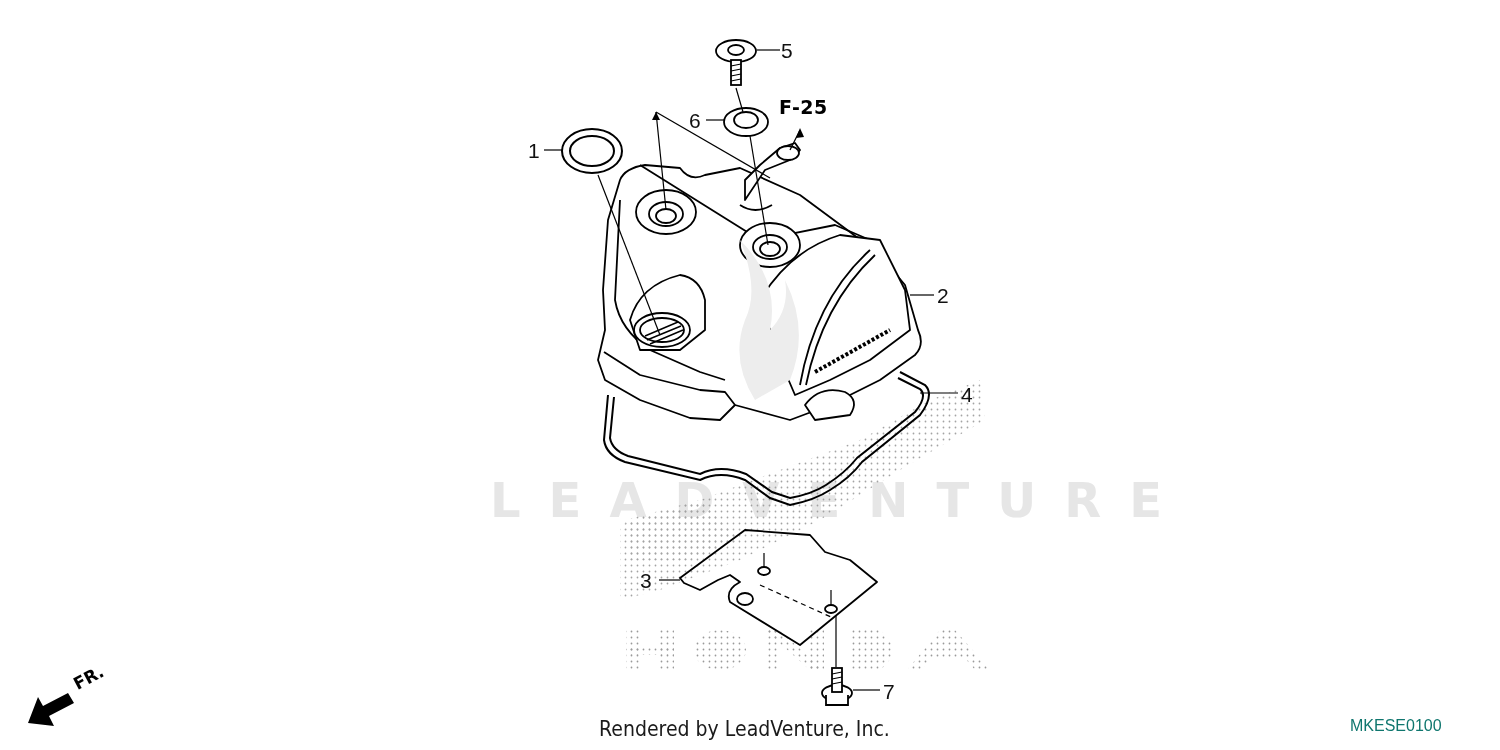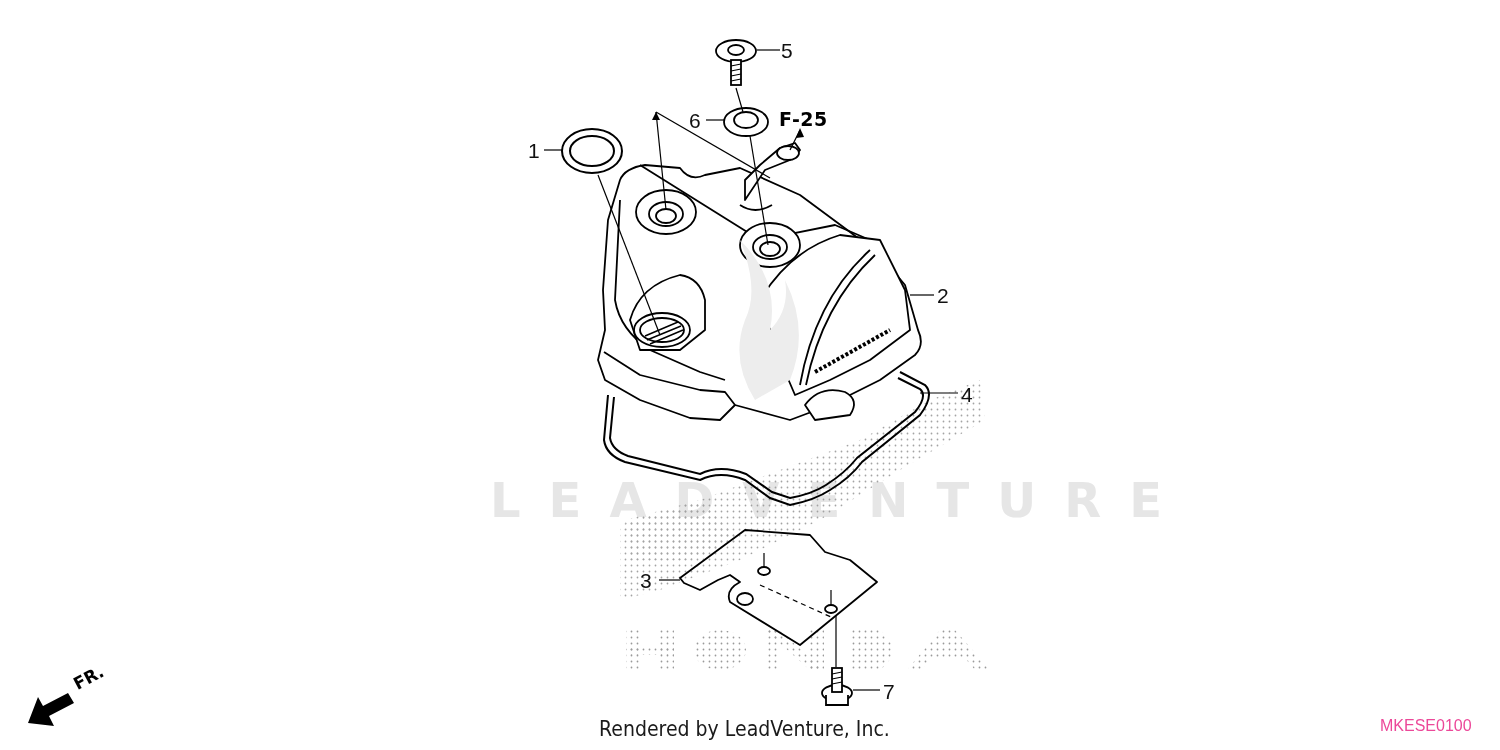--- a/index.html
+++ b/index.html
@@ -1,21 +1,21 @@
 <!DOCTYPE html>
 <html><head>
 <meta charset="utf-8">
 <style>
   html, body { margin: 0; padding: 0; background: #ffffff; }
   body { width: 1500px; height: 750px; position: relative; overflow: hidden; font-family: "DejaVu Sans", sans-serif; color: #000; }
   svg.diagram { position: absolute; left: 0; top: 0; width: 1500px; height: 750px; }
   .callout { position: absolute; font-family: "Liberation Sans", sans-serif; font-size: 21px; line-height: 1; color: #111; }
   .ref { position: absolute; font-family: "DejaVu Sans", sans-serif; font-weight: bold; font-size: 19px; color: #000; letter-spacing: 0.5px; }
   .footer { position: absolute; left: 599px; top: 716px; font-family: "DejaVu Sans", sans-serif; font-size: 22px; color: #1a1a1a; transform: scaleX(0.86); transform-origin: left top; }
-  .code { position: absolute; left: 1380px; top: 717px; font-family: "Liberation Sans", sans-serif; font-size: 16px; color: #ec4899; }
+  .code { position: absolute; left: 1350px; top: 717px; font-family: "Liberation Sans", sans-serif; font-size: 16px; color: #0f766e; }
   .fr-label { position: absolute; left: 70px; top: 676px; font-family: "DejaVu Sans", sans-serif; font-weight: bold; font-size: 17px; transform: rotate(-28deg); transform-origin: left top; }
   .wm-lv { position: absolute; left: 490px; top: 472px; font-family: "DejaVu Sans", sans-serif; font-weight: bold; font-size: 48px; letter-spacing: 28px; color: #e6e6e6; }
 </style>
 </head>
 <body>
 
 <div class="wm-lv">LEADVENTURE</div>
 
 <svg class="diagram" viewBox="0 0 1500 750" xmlns="http://www.w3.org/2000/svg">
   <defs>
@@ -140,18 +140,18 @@
 </svg>
 
 <div class="callout" style="left:528px; top:140px;">1</div>
 <div class="callout" style="left:937px; top:285px;">2</div>
 <div class="callout" style="left:640px; top:570px;">3</div>
 <div class="callout" style="left:961px; top:384px;">4</div>
 <div class="callout" style="left:781px; top:40px;">5</div>
 <div class="callout" style="left:689px; top:110px;">6</div>
 <div class="callout" style="left:883px; top:681px;">7</div>
 
-<div class="ref" style="left:779px; top:108px;">F-25</div>
+<div class="ref" style="left:779px; top:96px;">F-25</div>
 
 <div class="fr-label">FR.</div>
 
 <div class="footer">Rendered by LeadVenture, Inc.</div>
 <div class="code">MKESE0100</div>
 
 </body></html>

